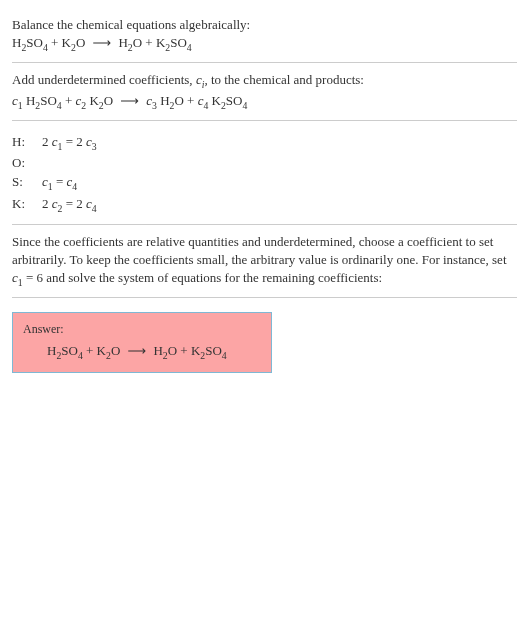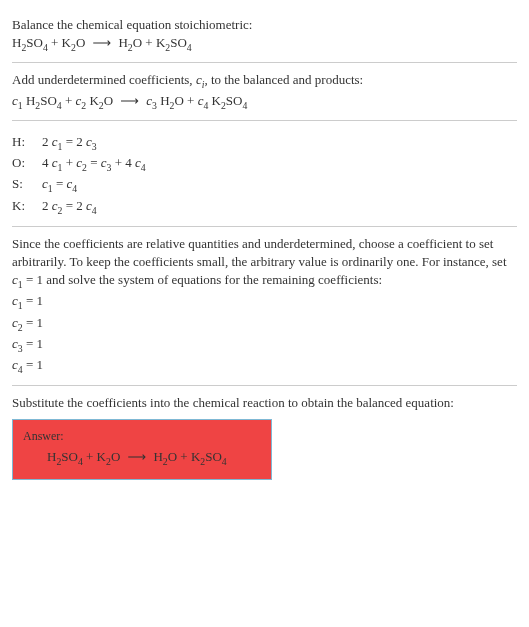--- a/index.html
+++ b/index.html
@@ -18,93 +18,85 @@
     }
     .section:last-of-type { border-bottom: none; }
     sub { font-size: 0.75em; vertical-align: sub; }
     .arrow { padding: 0 4px; }
     .eq-table { margin-top: 4px; }
     .eq-row { display: flex; gap: 8px; margin: 1px 0; }
     .eq-label { min-width: 22px; }
     .coeff-list div { margin: 1px 0; }
     .answer-box {
       border: 1px solid #7fb8d4;
-      background: #ef4444;
+      background: #fca5a5;
       padding: 8px 10px 10px 10px;
       margin-top: 6px;
       width: 260px;
     }
     .answer-label {
       font-size: 12px;
       color: #333;
       margin-bottom: 4px;
     }
     .answer-eq {
       padding-left: 24px;
     }
     .ital { font-style: italic; }
   </style>
 </head>
 <body>
 
 <div class="section">
-  <div>Balance the chemical equation stoichiometric:</div>
+  <div>Balance the chemical equations algebraically:</div>
   <div>
     <span><span>H</span><sub>2</sub><span>SO</span><sub>4</sub><span> + K</span><sub>2</sub><span>O</span></span>
     <span class="arrow">⟶</span>
     <span><span>H</span><sub>2</sub><span>O + K</span><sub>2</sub><span>SO</span><sub>4</sub></span>
   </div>
 </div>
 
 <div class="section">
   <div>
-    <span>Add underdetermined coefficients, </span><span class="ital">c</span><sub class="ital">i</sub><span>, to the balanced and products:</span>
+    <span>Add underdetermined coefficients, </span><span class="ital">c</span><sub class="ital">i</sub><span>, to the chemical and products:</span>
   </div>
   <div>
     <span class="ital">c</span><sub>1</sub><span> H</span><sub>2</sub><span>SO</span><sub>4</sub><span> + </span><span class="ital">c</span><sub>2</sub><span> K</span><sub>2</sub><span>O</span>
     <span class="arrow">⟶</span>
     <span class="ital">c</span><sub>3</sub><span> H</span><sub>2</sub><span>O + </span><span class="ital">c</span><sub>4</sub><span> K</span><sub>2</sub><span>SO</span><sub>4</sub>
   </div>
 </div>
 
 <div class="section">
   <div class="eq-table">
     <div class="eq-row">
       <span class="eq-label">H:</span>
       <span><span>2 </span><span class="ital">c</span><sub>1</sub><span> = 2 </span><span class="ital">c</span><sub>3</sub></span>
     </div>
     <div class="eq-row">
       <span class="eq-label">O:</span>
-      <span><span>4 </span><span class="ital">c</span><sub>1</sub><span> + </span><span class="ital">c</span><sub>2</sub><span> = </span><span class="ital">c</span><sub>3</sub><span> + 4 </span><span class="ital">c</span><sub>4</sub></span>
     </div>
     <div class="eq-row">
       <span class="eq-label">S:</span>
       <span><span class="ital">c</span><sub>1</sub><span> = </span><span class="ital">c</span><sub>4</sub></span>
     </div>
     <div class="eq-row">
       <span class="eq-label">K:</span>
       <span><span>2 </span><span class="ital">c</span><sub>2</sub><span> = 2 </span><span class="ital">c</span><sub>4</sub></span>
     </div>
   </div>
 </div>
 
 <div class="section">
   <div>
-    <span>Since the coefficients are relative quantities and underdetermined, choose a coefficient to set arbitrarily. To keep the coefficients small, the arbitrary value is ordinarily one. For instance, set </span><span class="ital">c</span><sub>1</sub><span> = 1 and solve the system of equations for the remaining coefficients:</span>
-  </div>
-  <div class="coeff-list">
-    <div><span class="ital">c</span><sub>1</sub><span> = 1</span></div>
-    <div><span class="ital">c</span><sub>2</sub><span> = 1</span></div>
-    <div><span class="ital">c</span><sub>3</sub><span> = 1</span></div>
-    <div><span class="ital">c</span><sub>4</sub><span> = 1</span></div>
+    <span>Since the coefficients are relative quantities and underdetermined, choose a coefficient to set arbitrarily. To keep the coefficients small, the arbitrary value is ordinarily one. For instance, set </span><span class="ital">c</span><sub>1</sub><span> = 6 and solve the system of equations for the remaining coefficients:</span>
   </div>
 </div>
 
 <div class="section">
-  <div>Substitute the coefficients into the chemical reaction to obtain the balanced equation:</div>
   <div class="answer-box">
     <div class="answer-label">Answer:</div>
     <div class="answer-eq">
       <span>H</span><sub>2</sub><span>SO</span><sub>4</sub><span> + K</span><sub>2</sub><span>O</span>
       <span class="arrow">⟶</span>
       <span>H</span><sub>2</sub><span>O + K</span><sub>2</sub><span>SO</span><sub>4</sub>
     </div>
   </div>
 </div>
 

